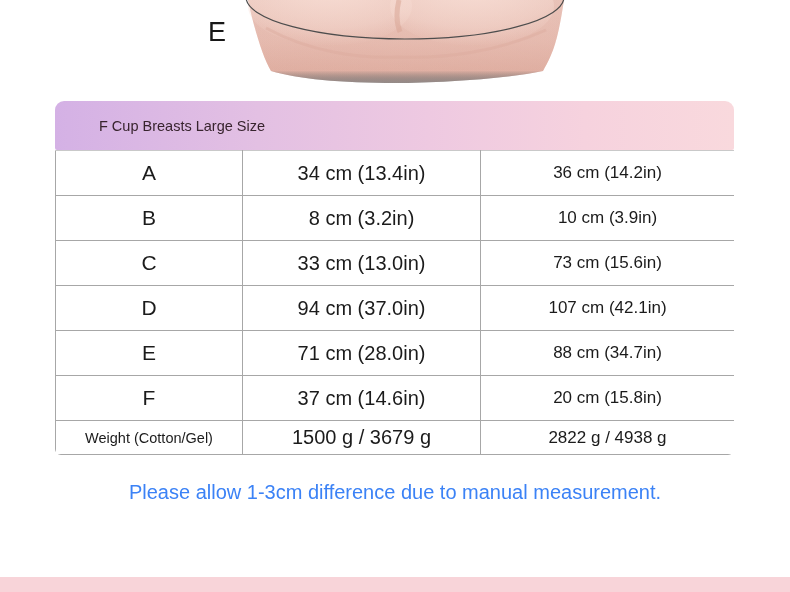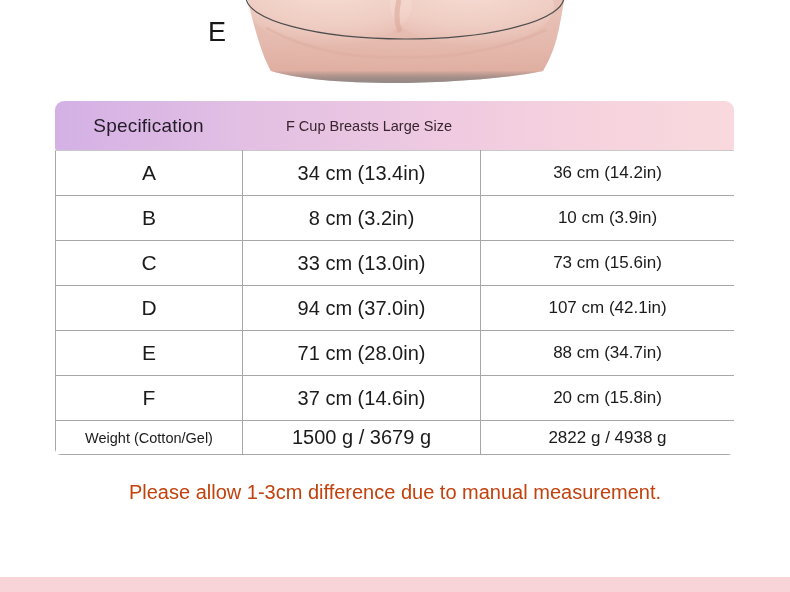--- a/index.html
+++ b/index.html
@@ -27,21 +27,21 @@
        vertical-align:middle; color:#1b1b1b; background:#fff; }
   tr:first-child td { border-top-color:#c9c9c9; }
   td.c1 { width:187px; font-size:21px; }
   td.c2 { width:238px; font-size:20px; }
   td.c3 { width:254px; font-size:17px; }
   tr.weight-row td.c1 { font-size:14.5px; }
   tr.weight-row td { height:34px; }
 
   
   .note { position:absolute; top:481px; left:0; width:790px; text-align:center;
-          font-size:20px; color:#c2410c; }
+          font-size:20px; color:#3b82f6; }
 
   
   .bottom-bar { position:absolute; left:0; bottom:0; width:790px; height:15px;
                 background:#f8d4d9; }
 </style>
 </head>
 <body>
 
 <div class="page">
 
@@ -99,21 +99,20 @@
       <ellipse cx="405" cy="-3" rx="159" ry="42" fill="none" stroke="#4d4d4d" stroke-width="1.2"></ellipse>
 
       <rect x="230" y="70" width="350" height="30" fill="url(#fade)"></rect>
 
       <text x="208" y="41" font-size="27" fill="#171717">E</text>
     </svg>
   </div>
 
   <div class="spec-table">
     <div class="thead">
-      <div class="th c1">Specification</div>
       <div class="th c3">F Cup Breasts Large Size</div>
     </div>
     <div class="tbody-wrap">
       <table>
         <tbody>
           <tr>
             <td class="c1">A</td>
             <td class="c2">34 cm (13.4in)</td>
             <td class="c3">36 cm (14.2in)</td>
           </tr>

